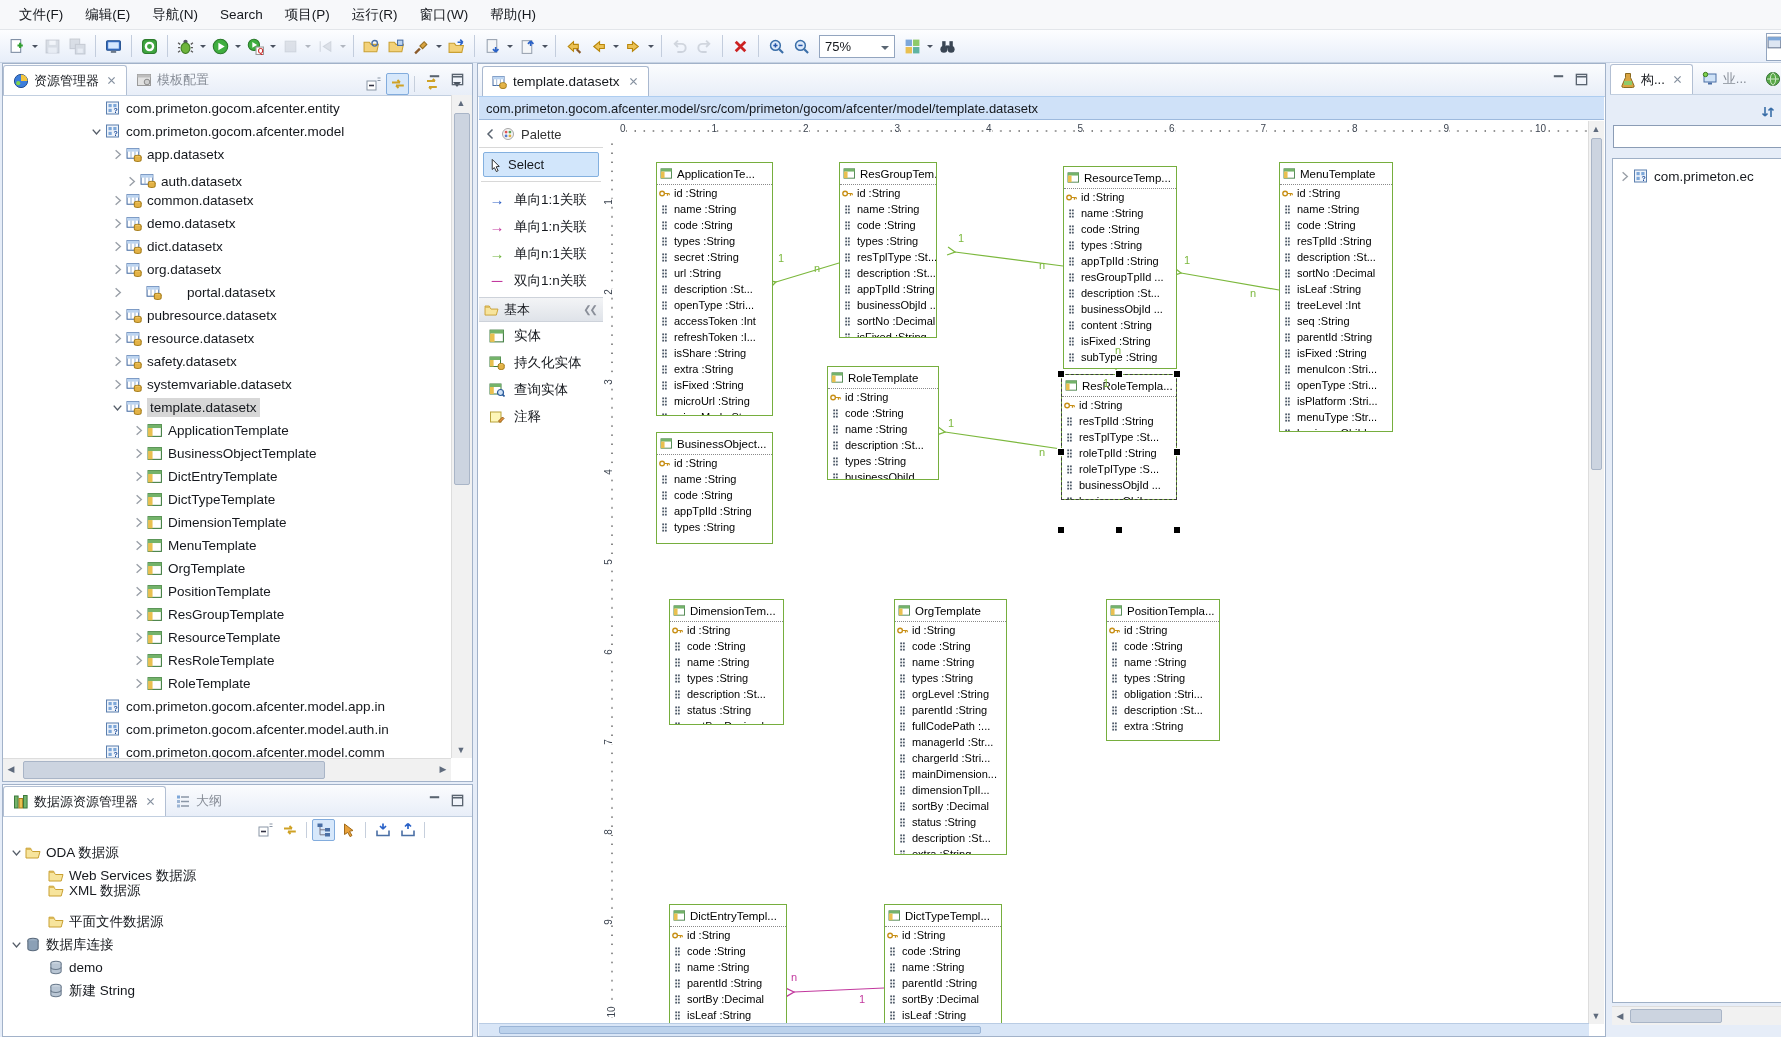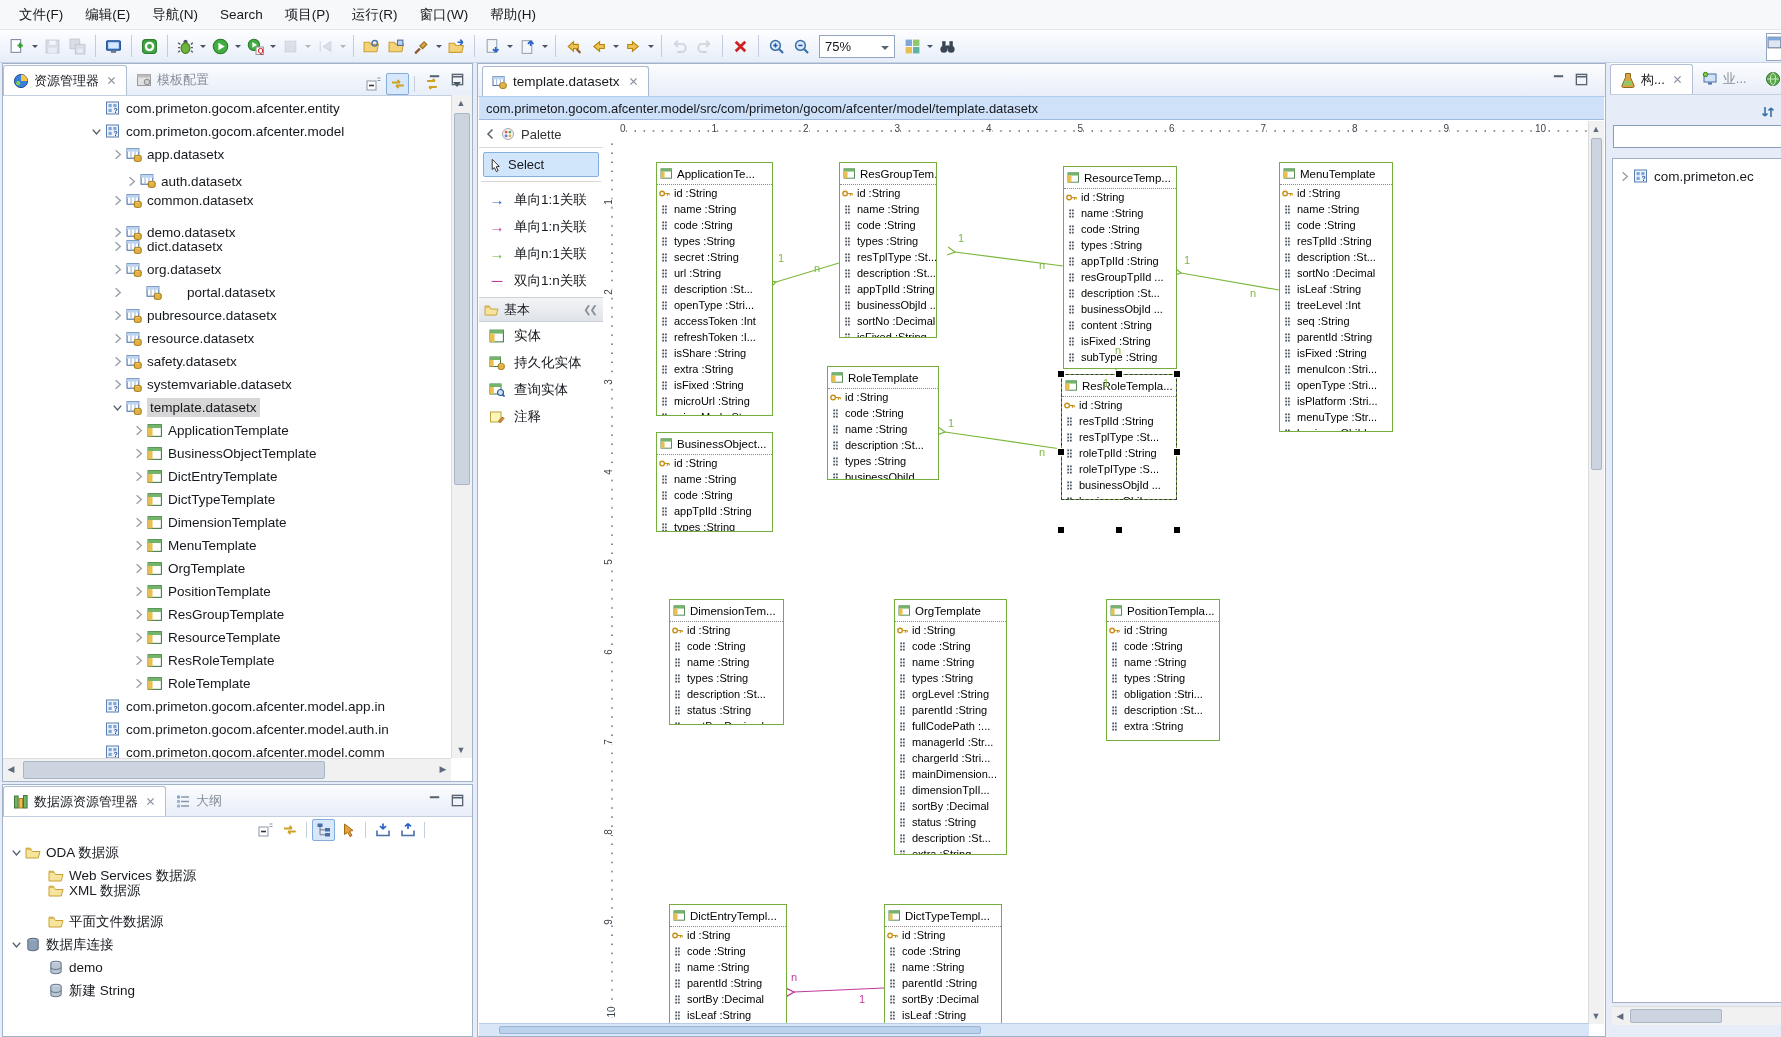--- a/index.html
+++ b/index.html
@@ -428,21 +428,21 @@
           <svg viewBox="0 0 15 14" width="100%" height="100%">
             <rect x="1" y="1.5" width="11" height="9" fill="#fff" stroke="#4a6fa5"></rect>
             <rect x="1" y="1.5" width="11" height="2.8" fill="#bcd4f0"></rect>
             <path d="M4.7 4.3 V10.5 M8.4 4.3 V10.5" stroke="#9db5d4"></path>
             <ellipse cx="11" cy="9.3" rx="3.2" ry="1.6" fill="#eec25a" stroke="#a87f1d"></ellipse>
             <path d="M7.8 9.3 v2.6 a3.2 1.6 0 0 0 6.4 0 v-2.6" fill="#e3b246" stroke="#a87f1d"></path>
           </svg>
         </span>
         <span class="tlabel">common.datasetx</span>
       </div>
-      <div class="trow" style="top: 126px; left: 107px;">
+      <div class="trow" style="top: 117px; left: 107px;">
         <span class="chev">
           <svg viewBox="0 0 16 16" width="100%" height="100%">
             <path d="M6 3.5 L11 8 L6 12.5" fill="none" stroke="#9aa0a8" stroke-width="1.5"></path>
           </svg>
         </span>
         <span class="ticon">
           <svg viewBox="0 0 15 14" width="100%" height="100%">
             <rect x="1" y="1.5" width="11" height="9" fill="#fff" stroke="#4a6fa5"></rect>
             <rect x="1" y="1.5" width="11" height="2.8" fill="#bcd4f0"></rect>
             <path d="M4.7 4.3 V10.5 M8.4 4.3 V10.5" stroke="#9db5d4"></path>
@@ -1406,21 +1406,21 @@
                 <rect x="0.5" y="4" width="2" height="2"></rect>
                 <rect x="3.5" y="4" width="2" height="2"></rect>
                 <rect x="0.5" y="7.5" width="2" height="2"></rect>
                 <rect x="3.5" y="7.5" width="2" height="2"></rect>
               </g>
             </svg>
           </span>
           <span class="ftext">microMark :Str...</span>
         </div>
       </div>
-      <div class="entity" style="left: 37px; top: 295px; width: 117px; height: 100px;">
+      <div class="entity" style="left: 37px; top: 295px; width: 117px; height: 112px;">
         <div class="ehead">
           <span style="display: inline-flex; width: 13px; height: 11px;">
             <svg viewBox="0 0 15 13" width="100%" height="100%">
               <rect x="1" y="1" width="12.5" height="11" fill="#fff" stroke="#3c7a3c"></rect>
               <rect x="1" y="1" width="12.5" height="3.2" fill="#74b36a"></rect>
               <rect x="1" y="4.2" width="4.2" height="7.8" fill="#e9c050"></rect>
             </svg>
           </span>
           <span class="etitle">BusinessObject...</span>
         </div>

